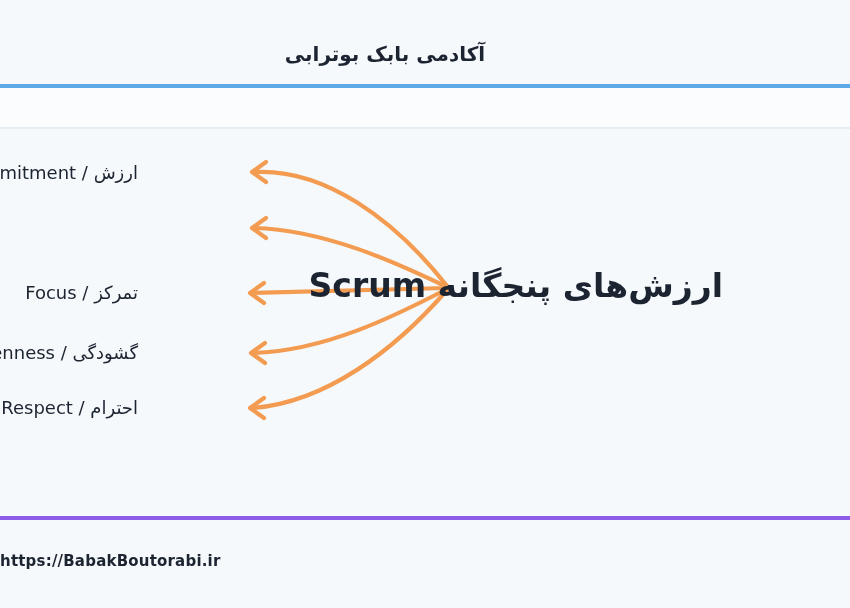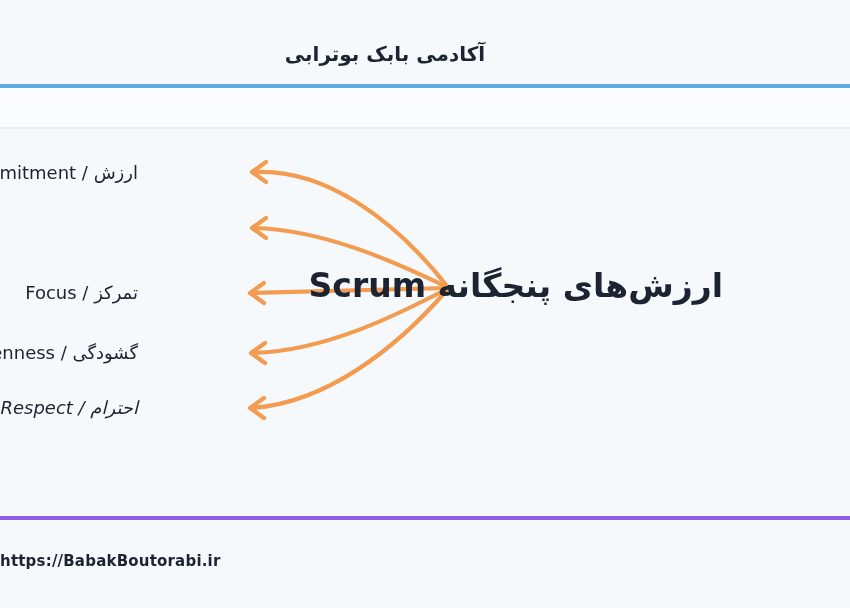--- a/index.html
+++ b/index.html
@@ -41,21 +41,21 @@
 
   .value-label {
     position: absolute; right: 610px;
     direction: rtl; white-space: nowrap; text-align: right;
     font-size: 18px; line-height: 24px;
   }
   .v0 { top: 161px; }
   .v1 { top: 216px; font-style: italic; }
   .v2 { top: 281px; }
   .v3 { top: 341px; }
-  .v4 { top: 396px; font-style: italic; }
+  .v4 { top: 396px; }
 
   .arrows { position: absolute; left: 240px; top: 150px; width: 225px; height: 280px; }
   .arrows path {
     fill: none;
     stroke: var(--orange);
     stroke-width: 4.2;
     stroke-linecap: round;
     stroke-linejoin: round;
   }
 

